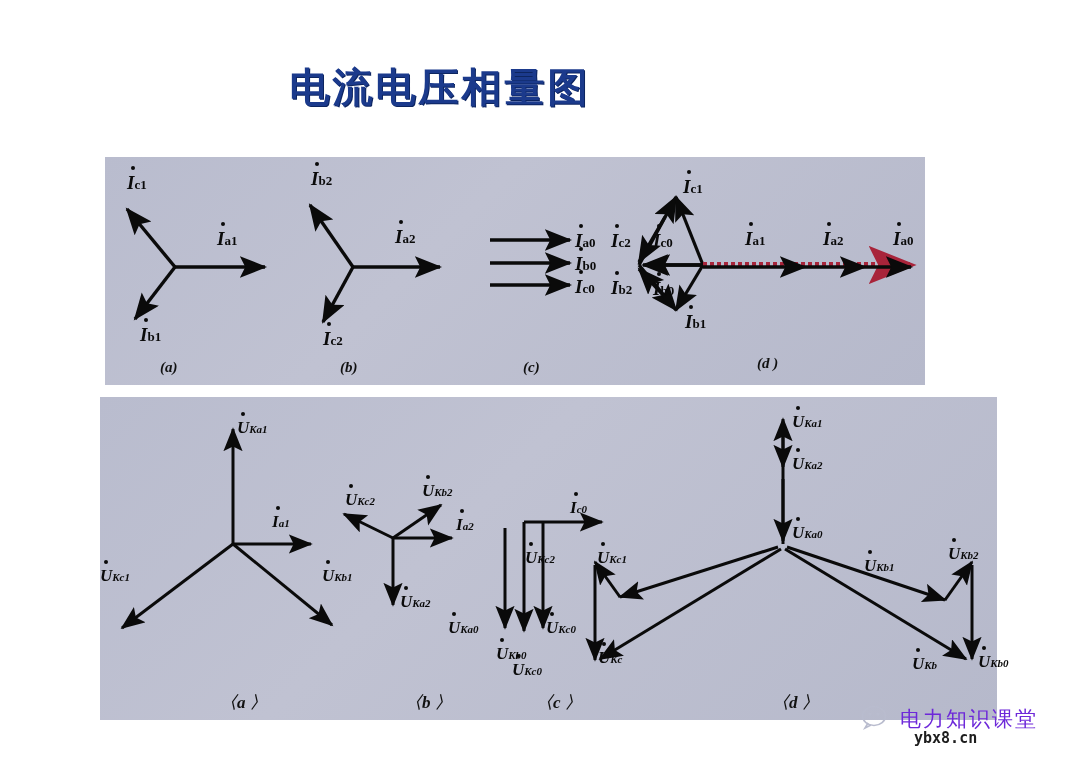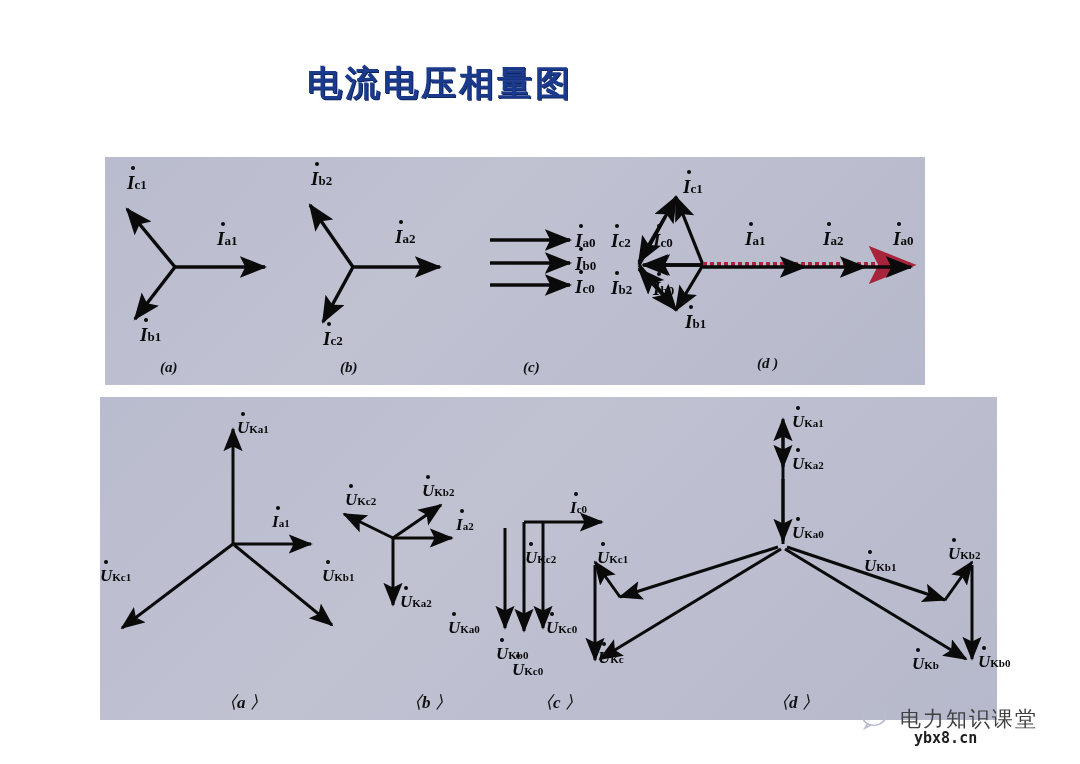--- a/index.html
+++ b/index.html
@@ -6,21 +6,21 @@
   body{
     width:1080px;height:764px;background:#ffffff;
     font-family:"Liberation Serif", serif;
     overflow:hidden;position:relative;
   }
   #page{position:absolute;left:0;top:0;width:1080px;height:764px;}
 
   .title{
     position:absolute;left:0;top:60px;width:880px;text-align:center;
     font-family:"DejaVu Sans", sans-serif;
-    font-size:35px;font-weight:bold;color:#1b3a8c;letter-spacing:3px;
+    font-size:40px;font-weight:bold;color:#1b3a8c;letter-spacing:3px;
     text-shadow:1px 1px 0 #0d2560;
   }
 
   .panel{
     position:absolute;
     background:linear-gradient(135deg,#b9bcce 0%,#c0c2d2 40%,#b6b9cb 100%);
   }
   #panel-top{left:105px;top:157px;width:820px;height:228px;}
   #panel-bottom{left:100px;top:397px;width:897px;height:323px;}
 
@@ -31,32 +31,32 @@
     font-style:italic;font-weight:bold;font-size:15px;color:#111;
   }
 
   .lbl{
     position:absolute;font-family:"Liberation Serif",serif;
     font-weight:bold;color:#0a0a0a;white-space:nowrap;line-height:1;
   }
   .lbl .base{font-style:italic;font-size:19px;}
   .lbl .sub{font-size:13px;font-style:normal;}
   .lbl.small .base{font-size:17px;}
-  .lbl.small .sub{font-size:11px;}
+  .lbl.small .sub{font-size:11px;font-style:italic;}
   .dot{
     position:absolute;width:4px;height:4px;border-radius:50%;
     background:#0a0a0a;
   }
 
   
   #watermark{position:absolute;left:862px;top:703px;width:215px;height:58px;}
   .wm-text{
     position:absolute;left:38px;top:2px;
     font-family:"DejaVu Sans",sans-serif;font-size:21px;
-    color:#404040;letter-spacing:2px;white-space:nowrap;
+    color:#6d28d9;letter-spacing:2px;white-space:nowrap;
   }
   .wm-sub{
     position:absolute;left:52px;top:26px;
     font-family:"DejaVu Sans Mono",monospace;font-size:15px;font-weight:bold;
     color:#1e1e1e;letter-spacing:0px;white-space:nowrap;
   }
   #wechat-icon{position:absolute;left:0px;top:2px;width:32px;height:28px;}
 </style>
 </head>
 <body>

